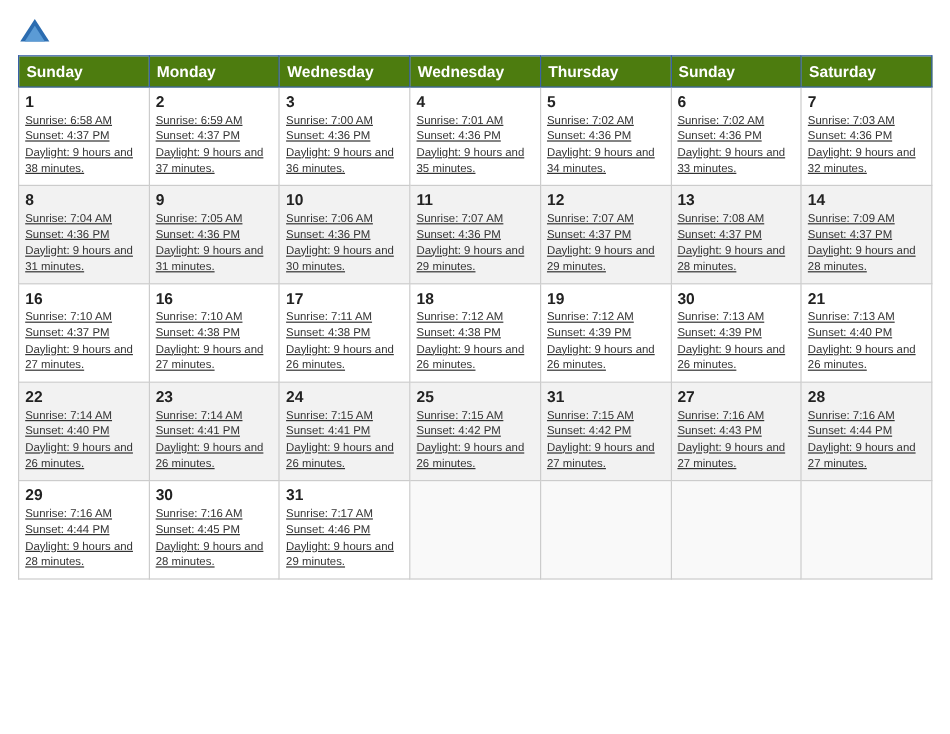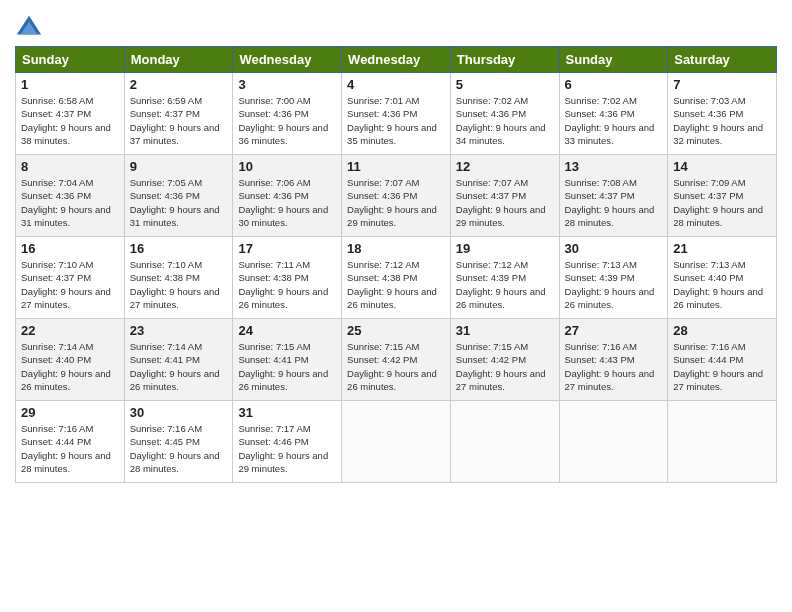--- a/index.html
+++ b/index.html
@@ -87,20 +87,21 @@
       font-size: 13px;
       font-weight: bold;
       color: #222;
       display: block;
       margin-bottom: 2px;
     }
     .day-info {
       font-size: 9.5px;
       color: #333;
       line-height: 1.4;
+      text-decoration: underline;
     }
     .empty-cell {
       background: #f9f9f9 !important;
     }
     .calendar tr:nth-child(even) .empty-cell {
       background: #f2f2f2 !important;
     }
   </style>
 </head>
 <body>

